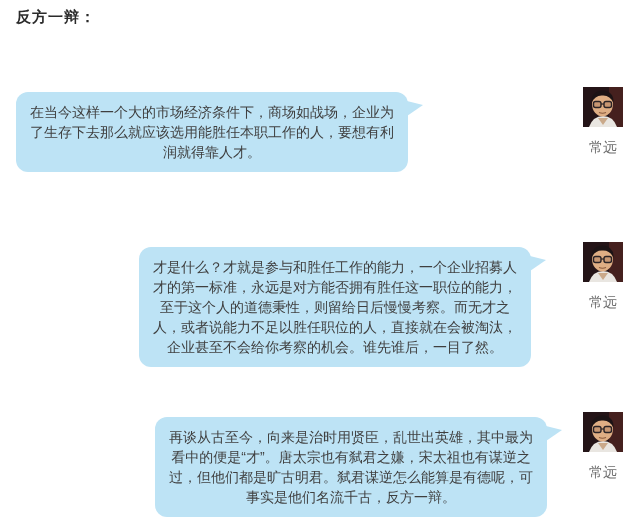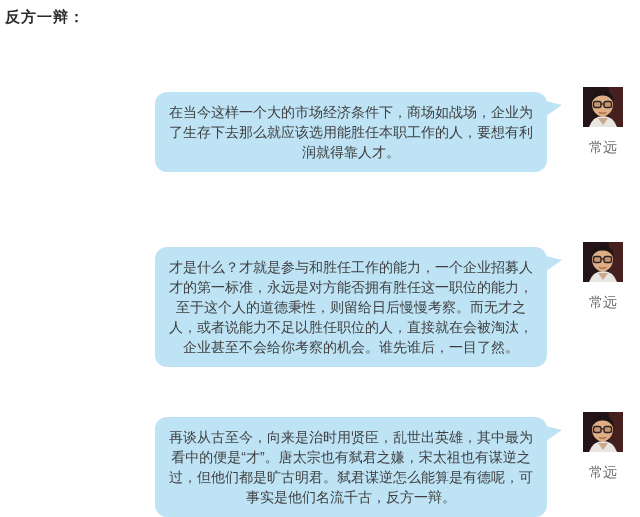--- a/index.html
+++ b/index.html
@@ -9,30 +9,30 @@
     --name_text:#6e6e6e;
     --page_bg:#ffffff;
   }
   *{margin:0;padding:0;box-sizing:border-box;}
   html,body{background:var(--page_bg);}
   body{
     width:640px;height:517px;
     font-family:"Liberation Sans","DejaVu Sans",sans-serif;
     overflow:hidden;
   }
-  .page{width:640px;height:374px;padding:8px 17px 0 5px;background:var(--page_bg);}
+  .page{width:640px;height:374px;padding:8px 17px 0 16px;background:var(--page_bg);}
   .section-header{
     font-size:15px;font-weight:bold;color:var(--header_text);
     letter-spacing:1px;
   }
   .chat-row{
     display:flex;justify-content:flex-end;align-items:flex-start;
   }
-  .chat-row.r1{margin-top:60px;}
-  .chat-row.r2{margin-top:70px;}
+  .chat-row.r1{margin-top:60px;justify-content:space-between;}
+  .chat-row.r2{margin-top:70px;gap:16px;}
   .chat-row.r3{margin-top:45px;}
   .bubble{
     position:relative;
     max-width:392px;
     background:var(--bubble);
     border-radius:12px;
     padding:10px 14px;
     font-size:14px;line-height:20px;
     color:var(--bubble_text);
     text-align:center;

